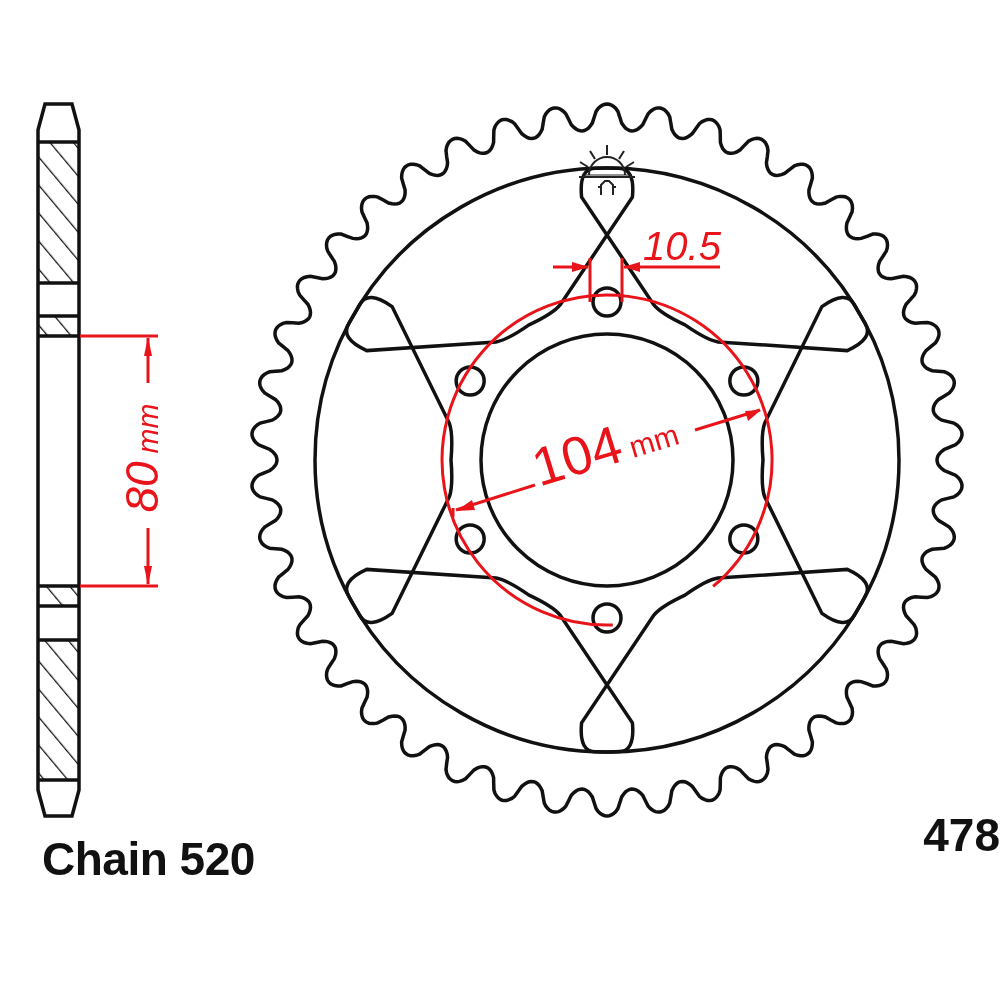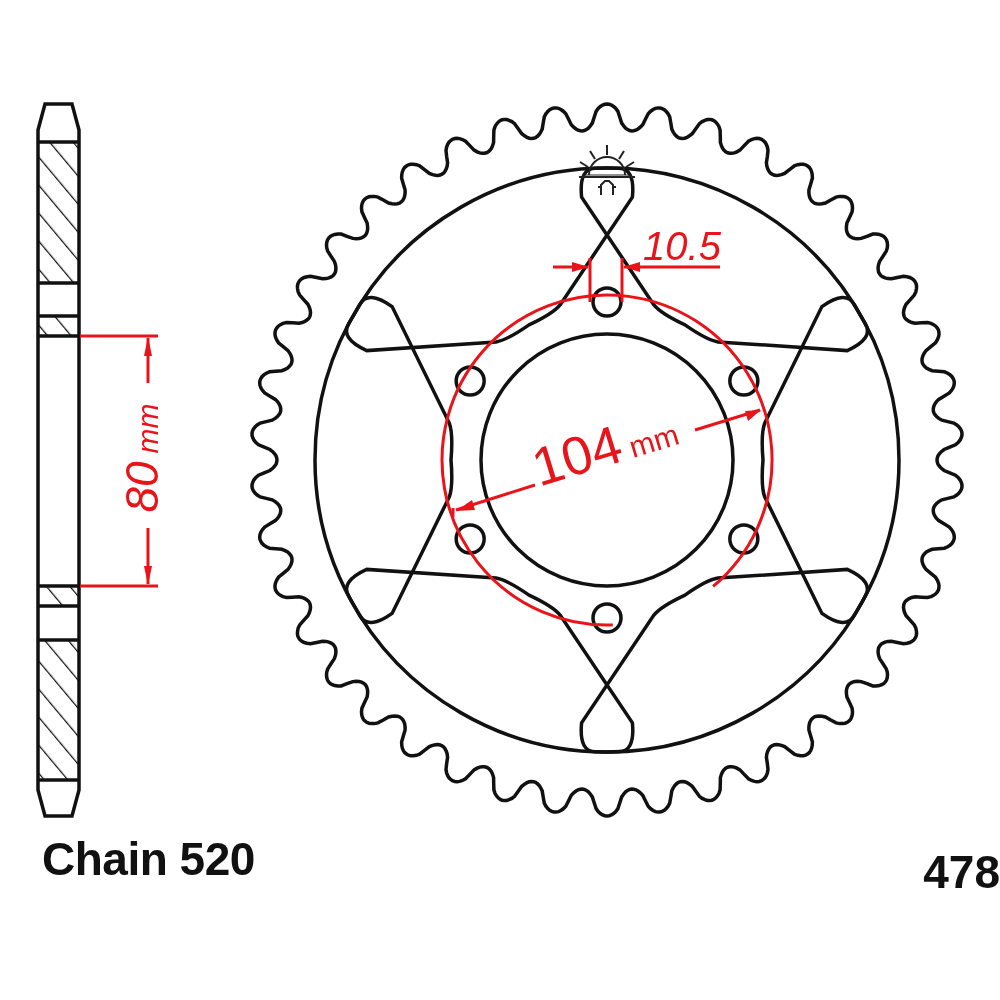--- a/index.html
+++ b/index.html
@@ -4,21 +4,21 @@
 <style>
   html, body { margin: 0; padding: 0; background: #ffffff; }
   body { width: 1000px; height: 1000px; position: relative; overflow: hidden; }
   #drawing { position: absolute; left: 0; top: 0; width: 1000px; height: 1000px; }
   .label-chain {
     position: absolute; left: 8px; top: 836px;
     font-family: "Liberation Sans", sans-serif; font-weight: bold;
     font-size: 46px; color: #111111; letter-spacing: -0.5px; line-height: 1; margin-left: 34px;
   }
   .label-part {
-    position: absolute; right: 0px; top: 849px;
+    position: absolute; right: 0px; top: 812px;
     font-family: "Liberation Sans", sans-serif; font-weight: bold;
     font-size: 46px; color: #111111; line-height: 1;
   }
   svg text { font-family: "Liberation Sans", sans-serif; }
 </style>
 </head>
 <body>
 
 <svg id="drawing" viewBox="0 0 1000 1000" xmlns="http://www.w3.org/2000/svg">
 

